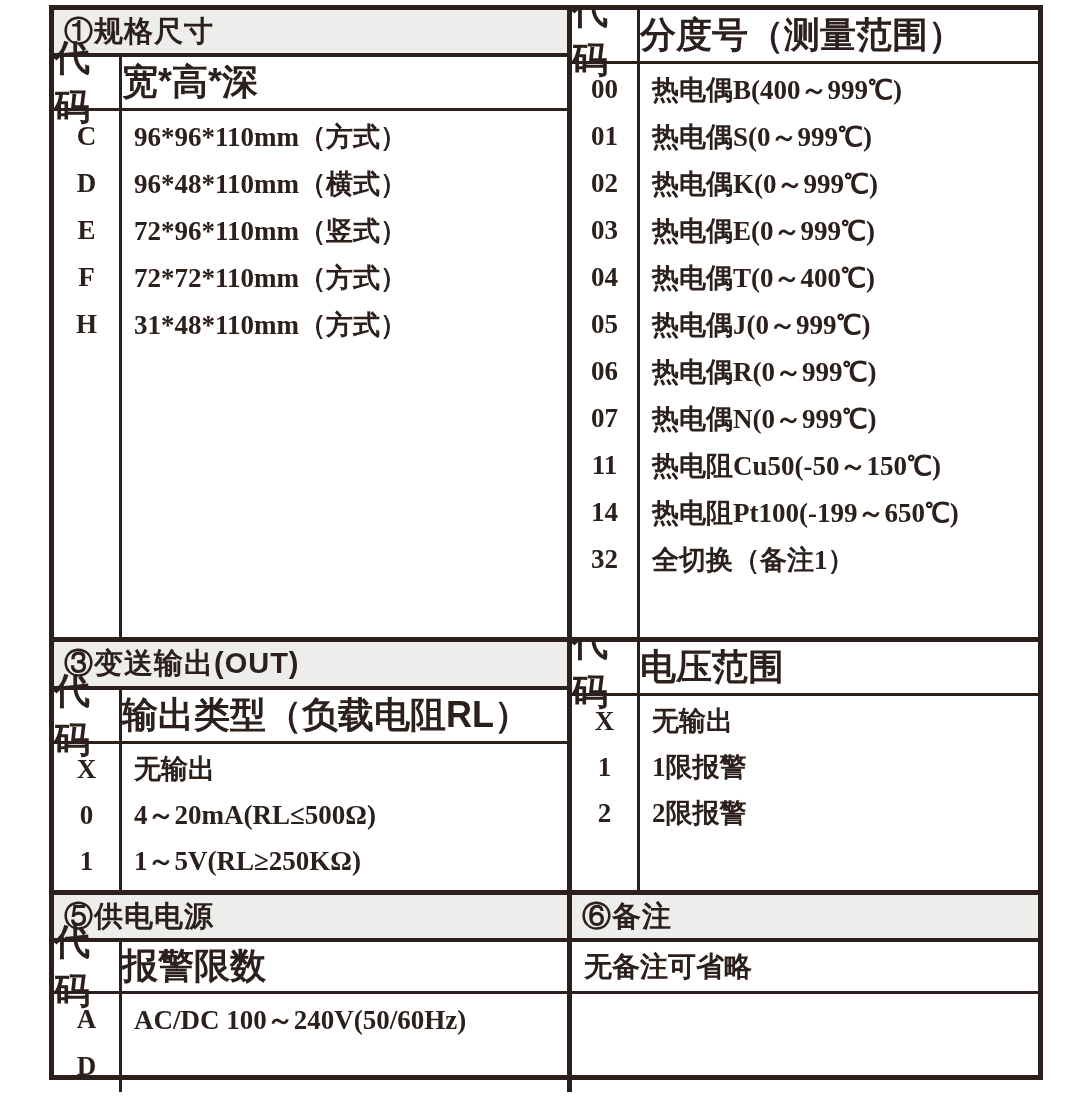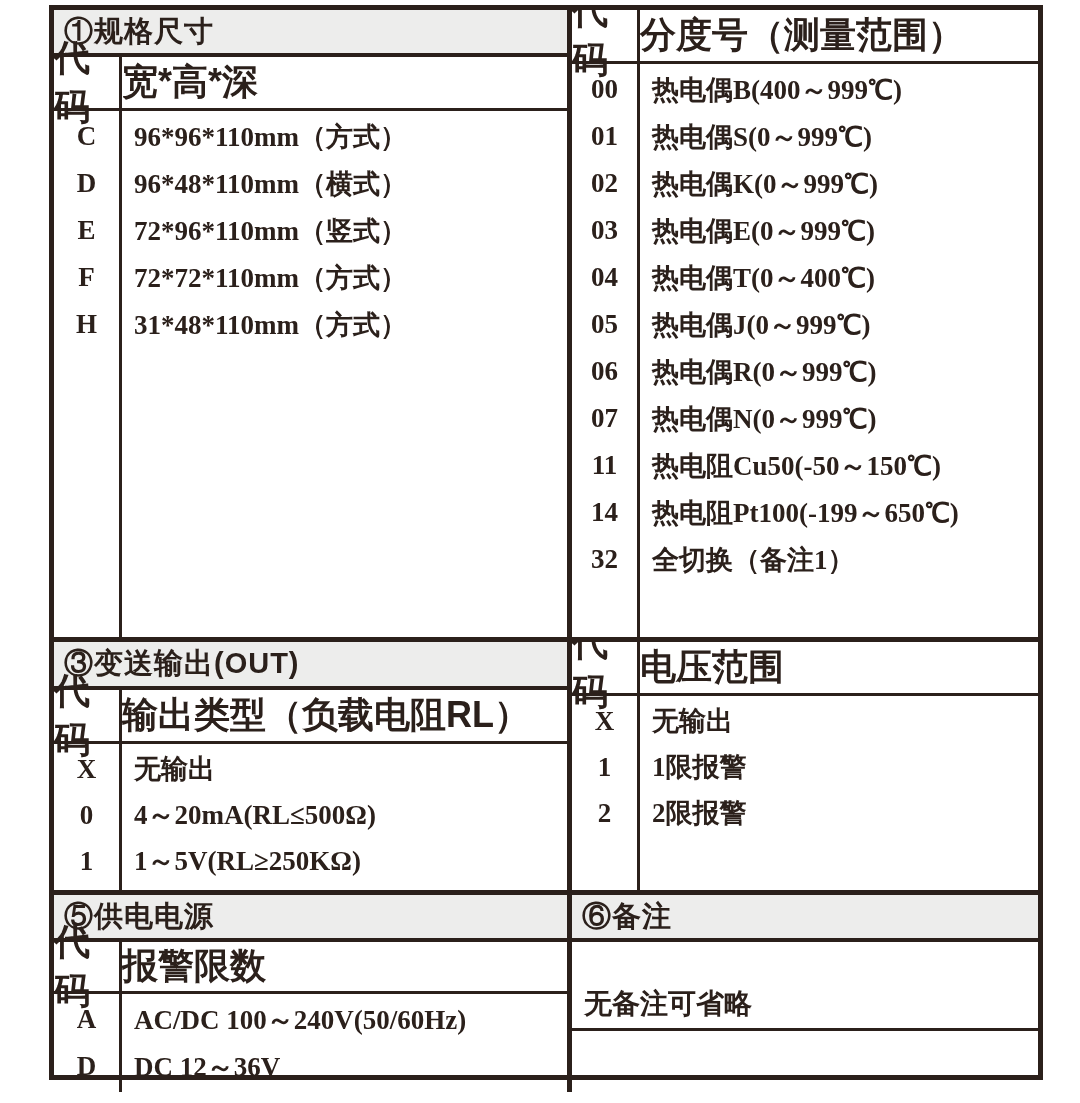--- a/index.html
+++ b/index.html
@@ -40,21 +40,21 @@
   .band-c .colhead{height:52px;flex-basis:52px;}
   .colhead .code{
     width:68px;flex:0 0 68px;border-right:3px solid var(--ink);
     display:flex;align-items:center;justify-content:center;
   }
   .colhead .val{flex:1;display:flex;align-items:center;padding-left:0;}
 
   .note-row{
     height:52px;flex:0 0 52px;border-bottom:3px solid var(--ink);
     display:flex;align-items:center;padding-left:12px;
-    font-weight:bold;font-size:28px;margin-top:37px;
+    font-weight:bold;font-size:28px;
   }
 
   .body{flex:1;display:flex;align-items:stretch;overflow:hidden;}
   .lane-code{
     width:68px;flex:0 0 68px;border-right:3px solid var(--ink);
     display:flex;flex-direction:column;padding-top:2px;
   }
   .lane-desc{flex:1;display:flex;flex-direction:column;padding-top:2px;}
 
   .cellc,.celld{
@@ -177,21 +177,20 @@
       <div class="code">代码</div>
       <div class="val">报警限数</div>
     </div>
     <div class="body rows-c">
       <div class="lane-code">
           <div class="cellc">A</div>
           <div class="cellc">D</div>
         </div>
       <div class="lane-desc">
           <div class="celld">AC/DC 100～240V(50/60Hz)</div>
-          <div class="celld">DC 12～36V</div>
         </div>
     </div>
   </div>
 
   <div class="sec band-c">
     <div class="sec-title">⑥备注</div>
     <div class="note-row">无备注可省略</div>
     <div class="body"></div>
   </div>
 

